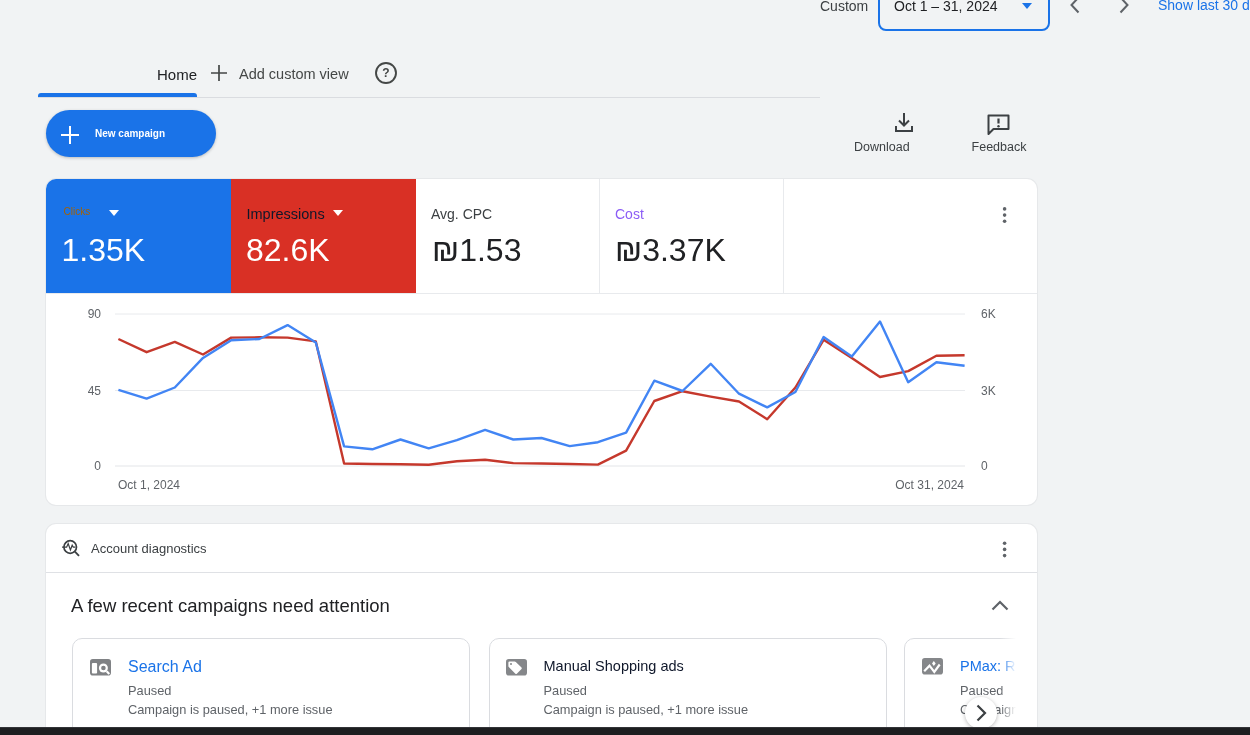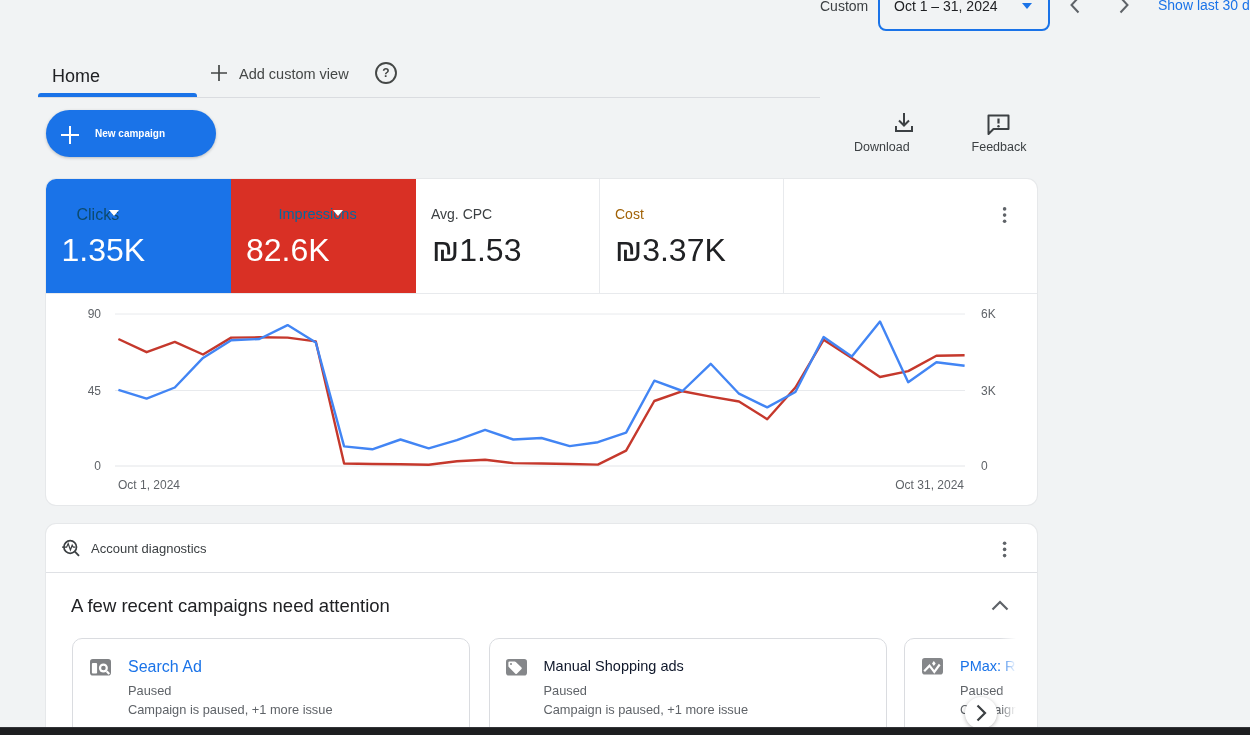--- a/index.html
+++ b/index.html
@@ -15,21 +15,21 @@
 <div class="abs" style="left:894px; top:-2px; font-size:14px; color:#202124; white-space:nowrap;">Oct 1 – 31, 2024</div>
 <div class="abs" style="left:1022px; top:3px; width:0; height:0; border-left:5.5px solid transparent; border-right:5.5px solid transparent; border-top:6px solid #1a73e8;"></div>
 <svg class="abs" style="left:1067.5px; top:-3px;" width="14" height="17" viewBox="0 0 14 17">
     <path d="M10.5 0.5 L3.5 8 L10.5 15.5" fill="none" stroke="#5f6368" stroke-width="2"></path>
   </svg>
 <svg class="abs" style="left:1116.5px; top:-3px;" width="14" height="17" viewBox="0 0 14 17">
     <path d="M3.5 0.5 L10.5 8 L3.5 15.5" fill="none" stroke="#5f6368" stroke-width="2"></path>
   </svg>
 <div class="abs" style="left:1158px; top:-3px; font-size:14px; color:#1a73e8; white-space:nowrap; white-space:nowrap;">Show last 30 days</div>
 
-<div class="abs" style="left:52px; top:66px; width:159px; text-align:left; font-size:18px; color:#202124; white-space:nowrap;">Home</div>
+<div class="abs" style="left:38px; top:66px; width:159px; text-align:right; font-size:15px; color:#202124; white-space:nowrap;">Home</div>
 <div class="abs" style="left:38px; top:93px; width:159px; height:3.5px; background:#1a73e8; border-radius:3px 3px 0 0;"></div>
 <div class="abs" style="left:38px; top:97px; width:782px; height:1px; background:#dadce0;"></div>
 <svg class="abs" style="left:210px; top:64px;" width="18" height="18" viewBox="0 0 18 18">
     <path d="M9 1 V17 M1 9 H17" stroke="#444746" stroke-width="1.7" fill="none"></path>
   </svg>
 <div class="abs" style="left:239px; top:66px; font-size:14.5px; color:#444746; white-space:nowrap;">Add custom view</div>
 <svg class="abs" style="left:374px; top:61px;" width="24" height="24" viewBox="0 0 24 24">
     <circle cx="12" cy="12" r="10" fill="none" stroke="#444746" stroke-width="1.9"></circle>
     <text x="12" y="16.4" font-size="12" font-weight="bold" fill="#444746" text-anchor="middle" font-family="Liberation Sans">?</text>
   </svg>
@@ -48,29 +48,29 @@
 <svg class="abs" style="left:987px; top:114px;" width="23" height="22" viewBox="0 0 23 22">
     <path d="M1.5 1.5 H21.5 V15 H6.5 L1.5 20 Z" fill="none" stroke="#3c4043" stroke-width="2" stroke-linejoin="round"></path>
     <path d="M11.5 4.5 V9.5" stroke="#3c4043" stroke-width="2.2"></path>
     <circle cx="11.5" cy="12.3" r="1.2" fill="#3c4043"></circle>
   </svg>
 <div class="abs" style="left:949px; top:140px; width:100px; text-align:center; font-size:12.5px; color:#3c4043; white-space:nowrap;">Feedback</div>
 
 <div class="abs" style="left:46px; top:179px; width:991px; height:326px; background:#fff; border-radius:10px; box-shadow:0 0 0 1px #e6e8ea;">
   <div class="abs" style="left:0; top:0; width:185px; height:114px; background:#1a73e8; border-radius:10px 0 0 0;"></div>
   <div class="abs" style="left:185px; top:0; width:184.5px; height:114px; background:#d93025;"></div>
-  <div class="abs" style="left:17.5px; top:26.5px; font-size:16px; color:#0c4a6e; white-space:nowrap;margin-left:13px;">Clicks</div>
+  <div class="abs" style="left:17.5px; top:26.5px; font-size:10px; color:#a16207; white-space:nowrap;">Clicks</div>
   <div class="abs" style="left:63px; top:30.5px; width:0; height:0; border-left:5.5px solid transparent; border-right:5.5px solid transparent; border-top:6px solid #fff;"></div>
   <div class="abs" style="left:15.5px; top:53px; font-size:32px; color:#fff; white-space:nowrap;">1.35K</div>
-  <div class="abs" style="left:200.5px; top:26.5px; font-size:14.5px; color:#0369a1; white-space:nowrap;margin-left:32px;">Impressions</div>
+  <div class="abs" style="left:200.5px; top:26.5px; font-size:14.5px; color:#0f172a; white-space:nowrap;">Impressions</div>
   <div class="abs" style="left:287px; top:30.5px; width:0; height:0; border-left:5.5px solid transparent; border-right:5.5px solid transparent; border-top:6px solid #fff;"></div>
   <div class="abs" style="left:200px; top:53px; font-size:32px; color:#fff; white-space:nowrap;">82.6K</div>
   <div class="abs" style="left:385px; top:26.5px; font-size:14px; color:#3c4043; white-space:nowrap;">Avg. CPC</div>
   <div class="abs" style="left:386px; top:53px; font-size:32px; color:#202124; white-space:nowrap;">₪1.53</div>
-  <div class="abs" style="left:569px; top:26.5px; font-size:14px; color:#a16207; white-space:nowrap;">Cost</div>
+  <div class="abs" style="left:569px; top:26.5px; font-size:14px; color:#8b5cf6; white-space:nowrap;">Cost</div>
   <div class="abs" style="left:569px; top:53px; font-size:32px; color:#202124; white-space:nowrap;">₪3.37K</div>
   <div class="abs" style="left:553px; top:0; width:1px; height:114px; background:#e8eaed;"></div>
   <div class="abs" style="left:737px; top:0; width:1px; height:114px; background:#e8eaed;"></div>
   <div class="abs" style="left:0; top:114px; width:991px; height:1px; background:#e8eaed;"></div>
   <svg class="abs" style="left:952px; top:24px;" width="14" height="26" viewBox="0 0 14 26">
       <circle cx="6.6" cy="5.9" r="1.8" fill="#5f6368"></circle>
       <circle cx="6.6" cy="12.1" r="1.8" fill="#5f6368"></circle>
       <circle cx="6.6" cy="18.3" r="1.8" fill="#5f6368"></circle>
     </svg>
 

